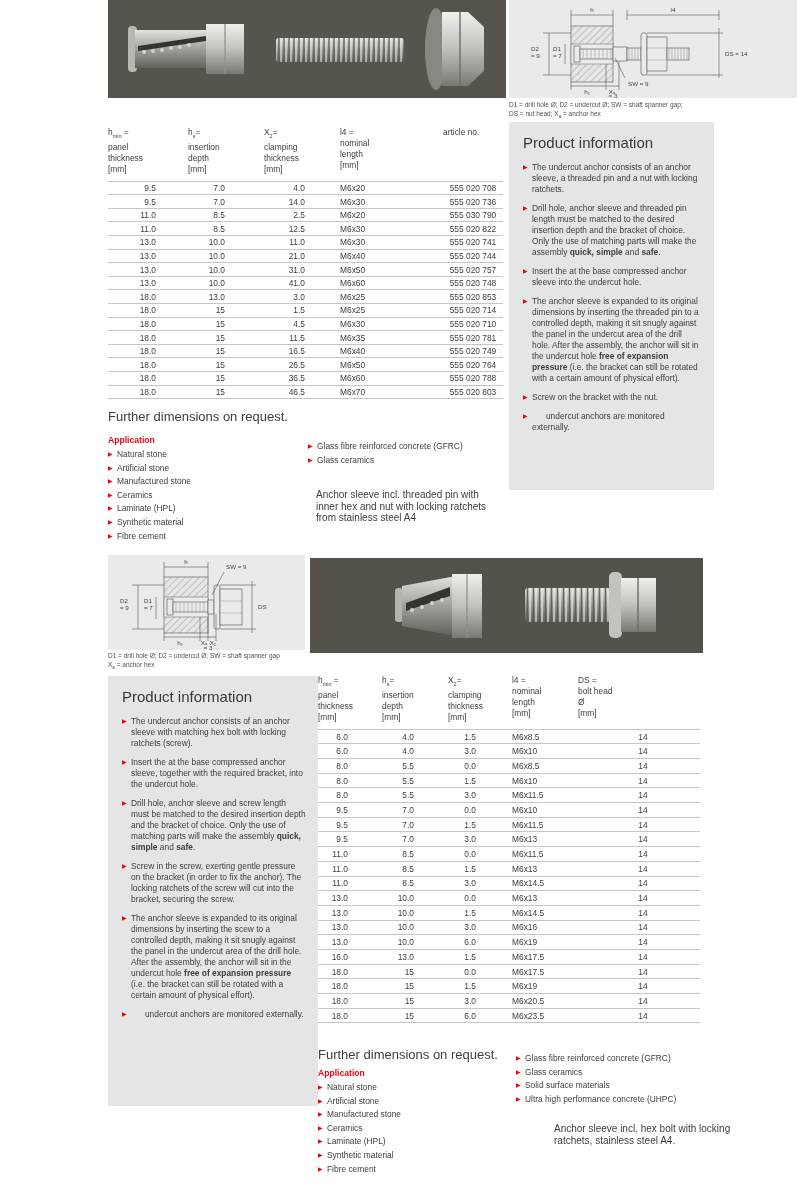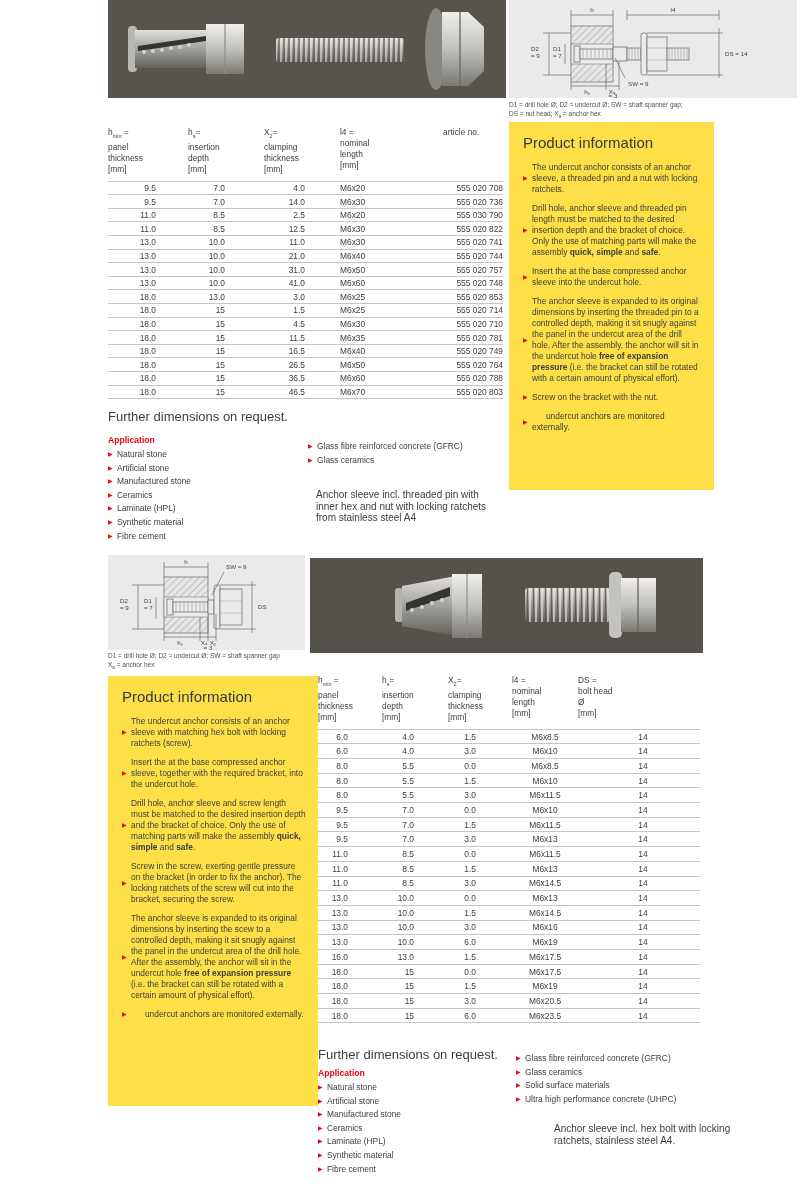--- a/index.html
+++ b/index.html
@@ -4,50 +4,50 @@
 <style>
   html,body{margin:0;padding:0;background:#ffffff;}
   .page{position:relative;width:800px;height:1200px;background:#fff;overflow:hidden;
         font-family:"Liberation Sans",sans-serif;color:#3d3d3d;}
   .abs{position:absolute;}
   .diagram{background:#eaeaea;}
   .caption{font-size:6.5px;line-height:8.5px;color:#4f4f4f;}
   .caption sub{font-size:4.5px;}
 
   
-  .infobox{background:#fde047;box-sizing:border-box;padding:12px 12px 10px 14px;}
+  .infobox{background:#e5e5e5;box-sizing:border-box;padding:12px 12px 10px 14px;}
   .infobox h2{margin:0 0 11px 0;font-size:15px;font-weight:400;color:#383838;}
 
   
   .b-item{display:flex;align-items:flex-start;font-size:8.4px;line-height:11px;color:#3d3d3d;}
   .arr{flex:0 0 9px;width:9px;color:#e30613;font-size:6px;line-height:11px;}
   .bt{flex:1;}
-  .bullets-loose .b-item{margin-bottom:8px;align-items:center;}
+  .bullets-loose .b-item{margin-bottom:8px;}
   .bullets-tight .b-item{margin-bottom:2.6px;}
   .app-title{font-size:8.6px;font-weight:bold;color:#e30613;margin-bottom:4px;}
   .note{font-size:10px;line-height:11.5px;color:#3d3d3d;}
   .footnote{font-size:13px;color:#3d3d3d;}
 
   
   table{border-collapse:collapse;table-layout:fixed;font-size:8.4px;color:#3d3d3d;}
   th{font-weight:400;text-align:left;vertical-align:top;line-height:11px;padding:0 0 6px 0;}
   th sub,td sub{font-size:5.5px;}
   td{line-height:10px;border-top:1px solid #c6c6c6;}
   table{border-bottom:1px solid #c6c6c6;}
   #t1 td{padding:1.3px 0;}
   #t2 td{padding:1.85px 0;}
   #t1 td.c0{text-align:right;padding-right:32px;}
   #t1 td.c1{text-align:right;padding-right:39px;}
   #t1 td.c2{text-align:right;padding-right:35px;}
   #t1 td.c3{text-align:left;}
-  #t1 td.c4{text-align:right;}
+  #t1 td.c4{text-align:center;}
   #t2 td.c0{text-align:right;padding-right:34px;}
   #t2 td.c1{text-align:right;padding-right:34px;}
   #t2 td.c2{text-align:right;padding-right:36px;}
-  #t2 td.c3{text-align:center;}
+  #t2 td.c3{text-align:left;}
   #t2 td.c4{text-align:center;padding-left:8px;}
 
   svg text{font-family:"Liberation Sans",sans-serif;font-size:6.2px;fill:#444;}
 </style>
 </head>
 <body>
 
 <div class="page">
 
   <svg class="abs" style="left:108px;top:0;" width="398" height="98" viewBox="0 0 398 98">

